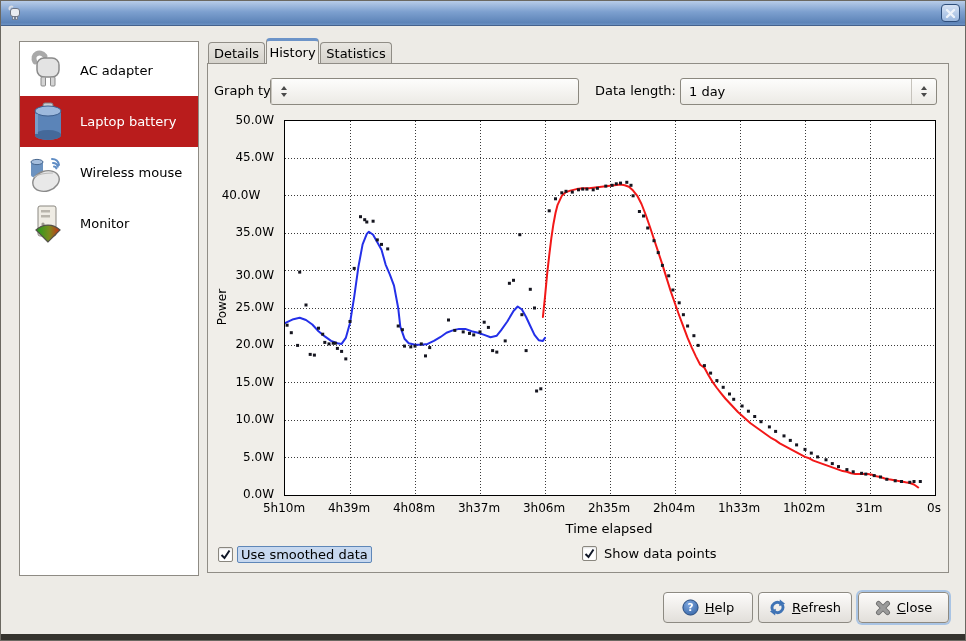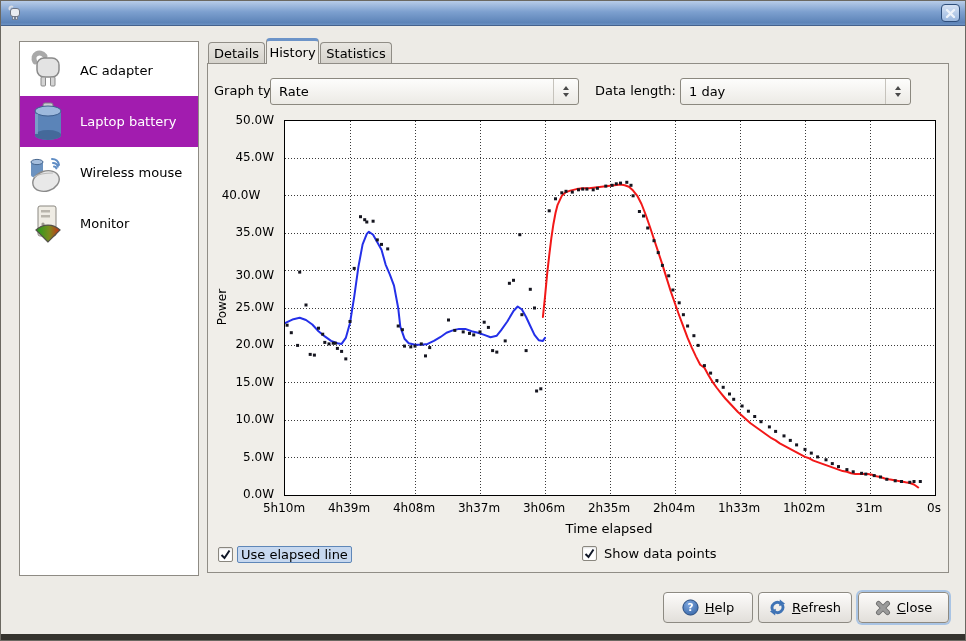--- a/index.html
+++ b/index.html
@@ -8,21 +8,21 @@
   .titlebar{position:absolute;left:0;top:0;width:100%;height:24px;
     background:linear-gradient(#b8cce8,#7da0cf 45%,#5d84b8 90%,#6c92c2);
     border-bottom:1px solid #44618c;display:flex;align-items:center;}
   .title-text{position:absolute;left:0;right:0;text-align:center;font-size:13px;font-weight:bold;color:#fff;text-shadow:0 1px 1px #3a5a88;}
   .app-icon{position:absolute;left:5px;top:3px;width:18px;height:18px;}
   .tb-close{position:absolute;right:5px;top:3px;width:19px;height:18px;border:1px solid #2f4f7c;border-radius:4px;
     background:linear-gradient(#d6e2f4,#9ab7de);display:flex;align-items:center;justify-content:center;box-sizing:border-box;}
   
   .sidebar{position:absolute;left:18px;top:40px;width:180px;height:535px;background:#fff;border:1px solid #8e8b84;box-sizing:border-box;padding-top:3px;}
   .side-item{height:51px;display:flex;align-items:center;gap:10px;padding:0 4px 0 6px;font-size:13px;}
-  .side-item.selected{background:#a21caf;color:#fff;}
+  .side-item.selected{background:#b91c1c;color:#fff;}
   .side-icon{width:44px;height:44px;flex:0 0 44px;}
   
   .tab{position:absolute;box-sizing:border-box;background:linear-gradient(#e8e6e1,#d5d2cb);border:1px solid #908d86;border-bottom:none;
     border-radius:4px 4px 0 0;font-size:13px;display:flex;align-items:center;justify-content:center;}
   .tab.active{background:#f0eee9;border-top:3px solid #6d94c8;z-index:3;}
   .notebook{position:absolute;left:206px;top:62px;width:742px;height:510px;background:#f0eee9;border:1px solid #908d86;box-sizing:border-box;z-index:1;}
   
   .ctl-label{position:absolute;font-size:13px;}
   .combo{position:absolute;height:27px;background:linear-gradient(#fdfdfc,#eceae5);border:1px solid #8b887f;border-radius:3px;
     box-sizing:border-box;display:flex;align-items:center;font-size:13px;}
@@ -135,29 +135,28 @@
     <span>History</span>
   </div>
   <div class="tab" style="left:319px;top:41px;width:72px;height:22px;">
     <span>Statistics</span>
   </div>
 
   <div class="notebook">
 
     <span class="ctl-label" style="left:6px;top:19px;">Graph type:</span>
     <div class="combo" style="left:62px;top:14px;width:309px;">
-      <span class="val">Rate</span>
       <span class="arrows">
           <span class="arr-up"></span>
           <span class="arr-dn"></span>
         </span>
     </div>
 
     <span class="ctl-label" style="left:387px;top:19px;">Data length:</span>
-    <div class="combo" style="left:472px;top:14px;width:231px;">
+    <div class="combo" style="left:472px;top:14px;width:257px;">
       <span class="val">1 day</span>
       <span class="arrows">
           <span class="arr-up"></span>
           <span class="arr-dn"></span>
         </span>
     </div>
 
     <span class="ylabel">Power</span>
     <div class="plot-frame">
       <svg id="plot-svg" width="650" height="374" viewBox="0 0 650 374">
@@ -326,21 +325,21 @@
         <span class="xtick" style="left: 650px;">0s</span>
       </div>
     <span class="xlabel">Time elapsed</span>
 
     <div class="cb-row-item" style="left:10px;top:482px;">
       <span class="cbox">
         <svg width="11" height="11" viewBox="0 0 11 11">
             <path d="M1.5 6 L4.5 9 L9.5 1.5" stroke="#101828" stroke-width="2" fill="none"></path>
           </svg>
       </span>
-      <span class="cb-label focused">Use elapsed line</span>
+      <span class="cb-label focused">Use smoothed data</span>
     </div>
     <div class="cb-row-item" style="left:374px;top:482px;">
       <span class="cbox">
         <svg width="11" height="11" viewBox="0 0 11 11">
             <path d="M1.5 6 L4.5 9 L9.5 1.5" stroke="#101828" stroke-width="2" fill="none"></path>
           </svg>
       </span>
       <span class="cb-label">Show data points</span>
     </div>
   </div>

